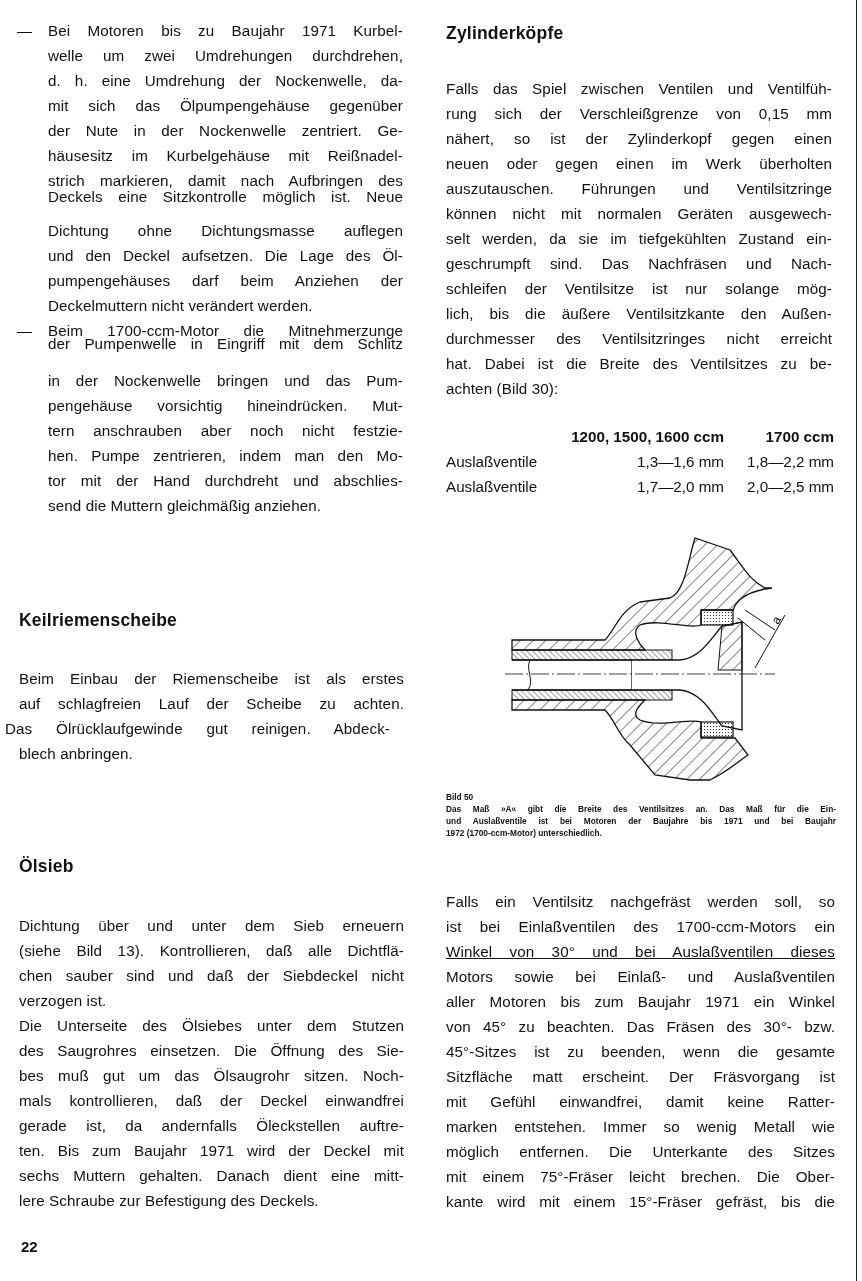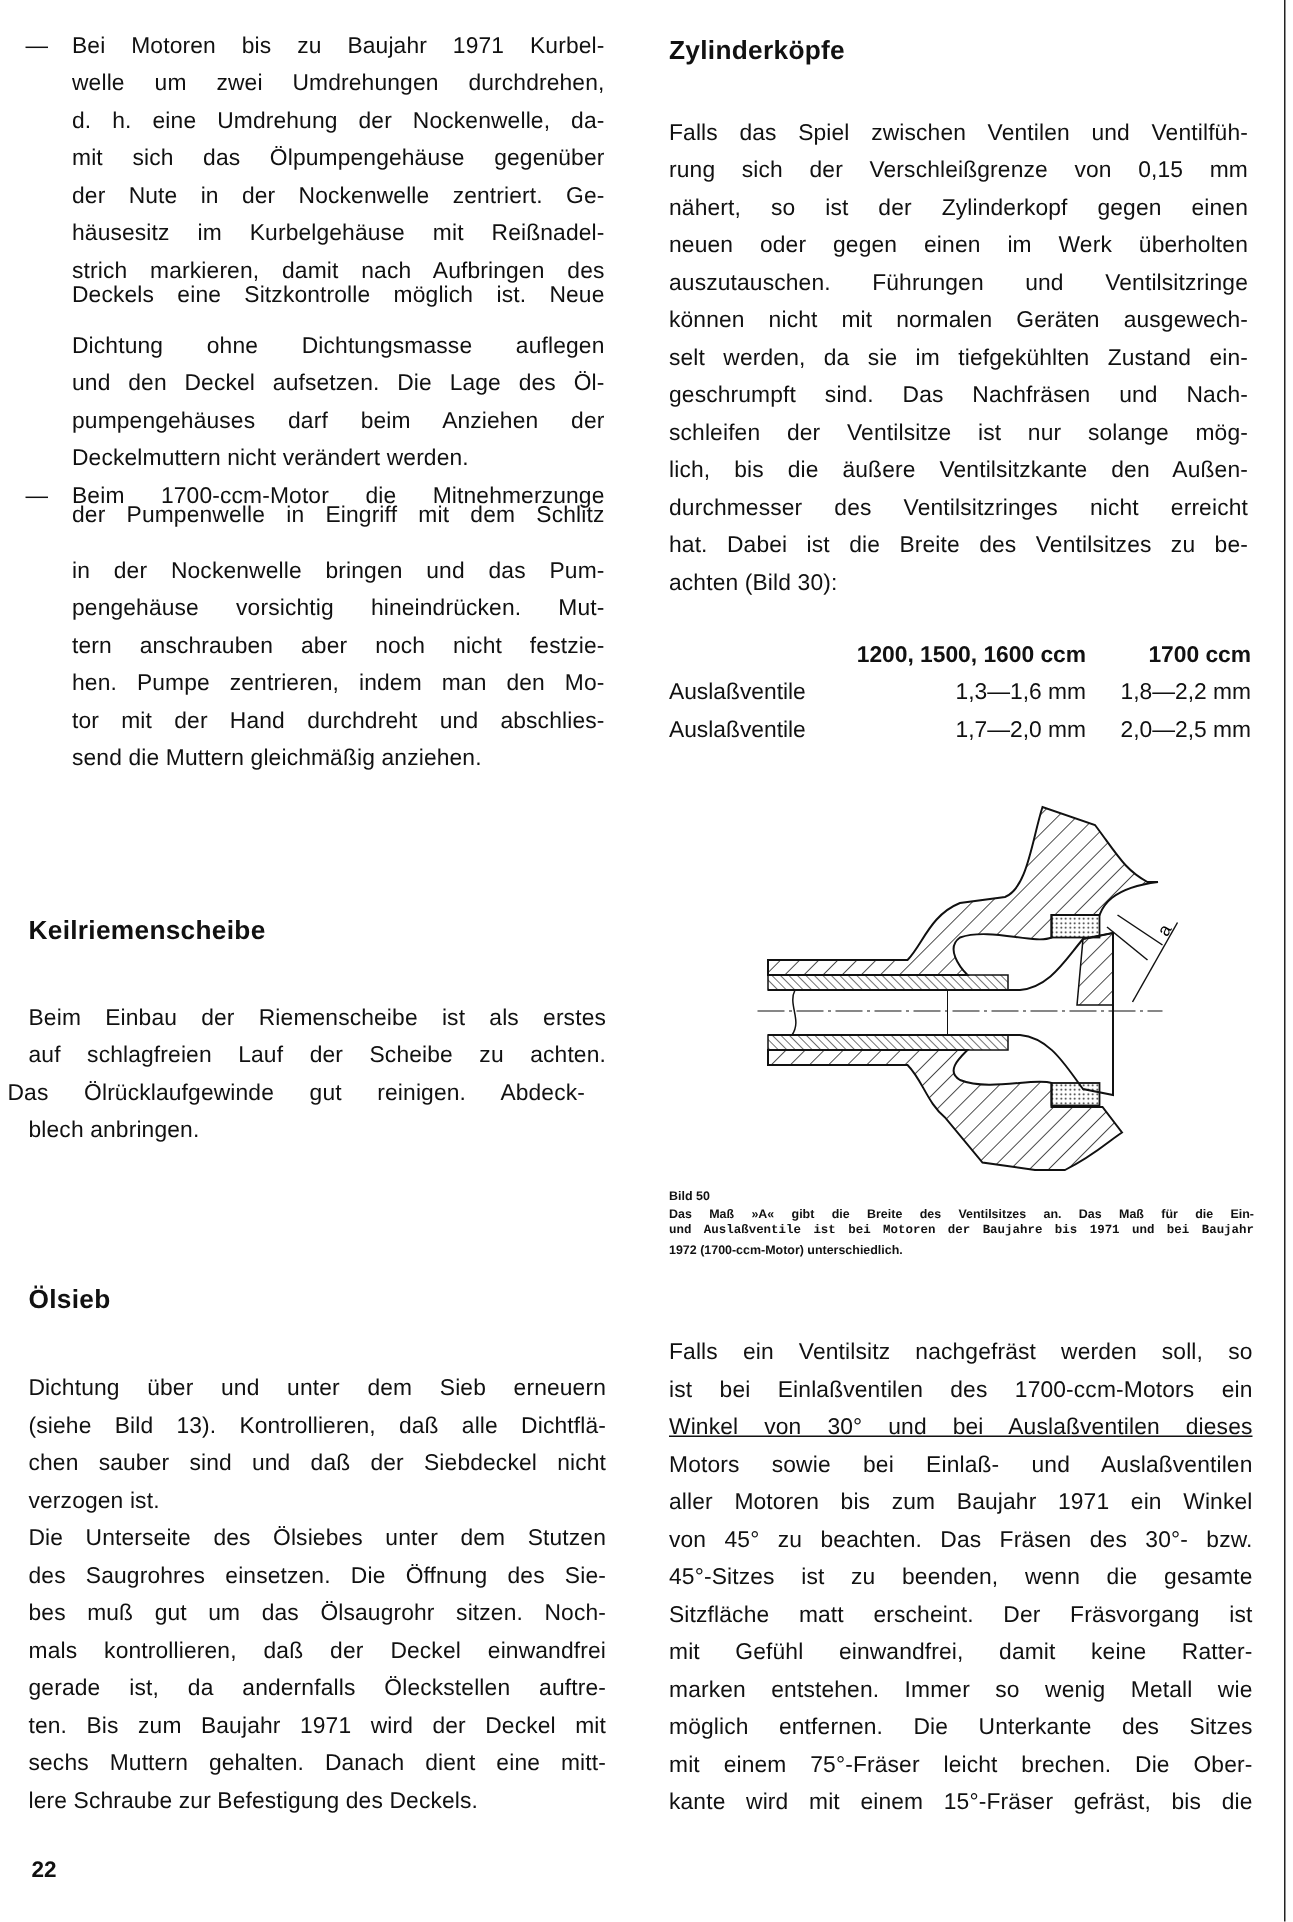--- a/index.html
+++ b/index.html
@@ -142,18 +142,18 @@
   <line x1="248" y1="88" x2="275" y2="110" stroke="#111" stroke-width="1"></line>
   <line x1="255" y1="80" x2="285" y2="100" stroke="#111" stroke-width="1"></line>
   <line x1="265" y1="138" x2="295" y2="85" stroke="#111" stroke-width="1"></line>
   <text x="288" y="95" font-size="12" font-family="Liberation Sans, sans-serif" transform="rotate(-60 288 95)">a</text>
 </svg>
 
 <div>
   <div class="cap" style="left:446px;top:791px;">Bild 50</div>
   <div id="caplines">
       <div class="cap" style="left: 446px; top: 803px; width: 390px; text-align: justify; text-align-last: justify;">Das Maß »A« gibt die Breite des Ventilsitzes an. Das Maß für die Ein-</div>
-      <div class="cap" style="left: 446px; top: 815px; width: 390px; text-align: justify; text-align-last: justify; font-family: Liberation Mono, monospace;">und Auslaßventile ist bei Motoren der Baujahre bis 1971 und bei Baujahr</div>
+      <div class="cap" style="left: 446px; top: 815px; width: 390px; text-align: justify; text-align-last: justify;">und Auslaßventile ist bei Motoren der Baujahre bis 1971 und bei Baujahr</div>
       <div class="cap" style="left: 446px; top: 827px;">1972 (1700-ccm-Motor) unterschiedlich.</div>
     </div>
 </div>
 
 <div class="pageno" style="left:21px;top:1238px;">22</div>
 
 </body></html>

